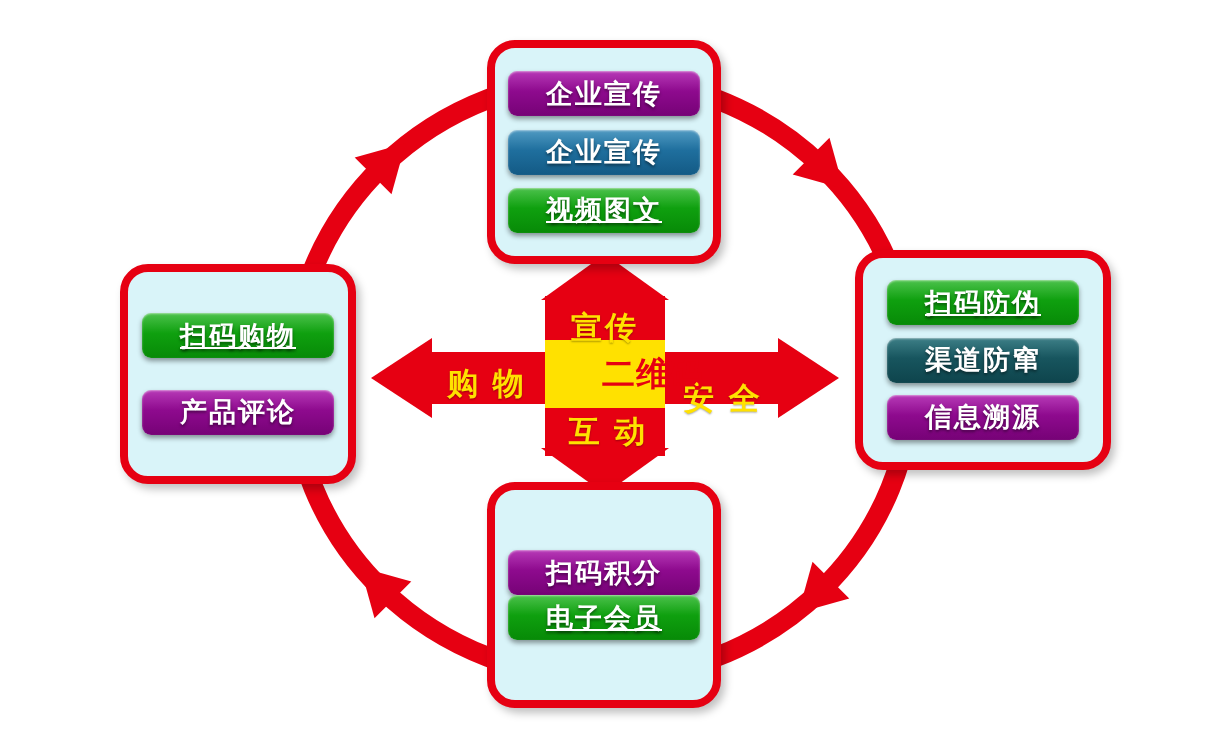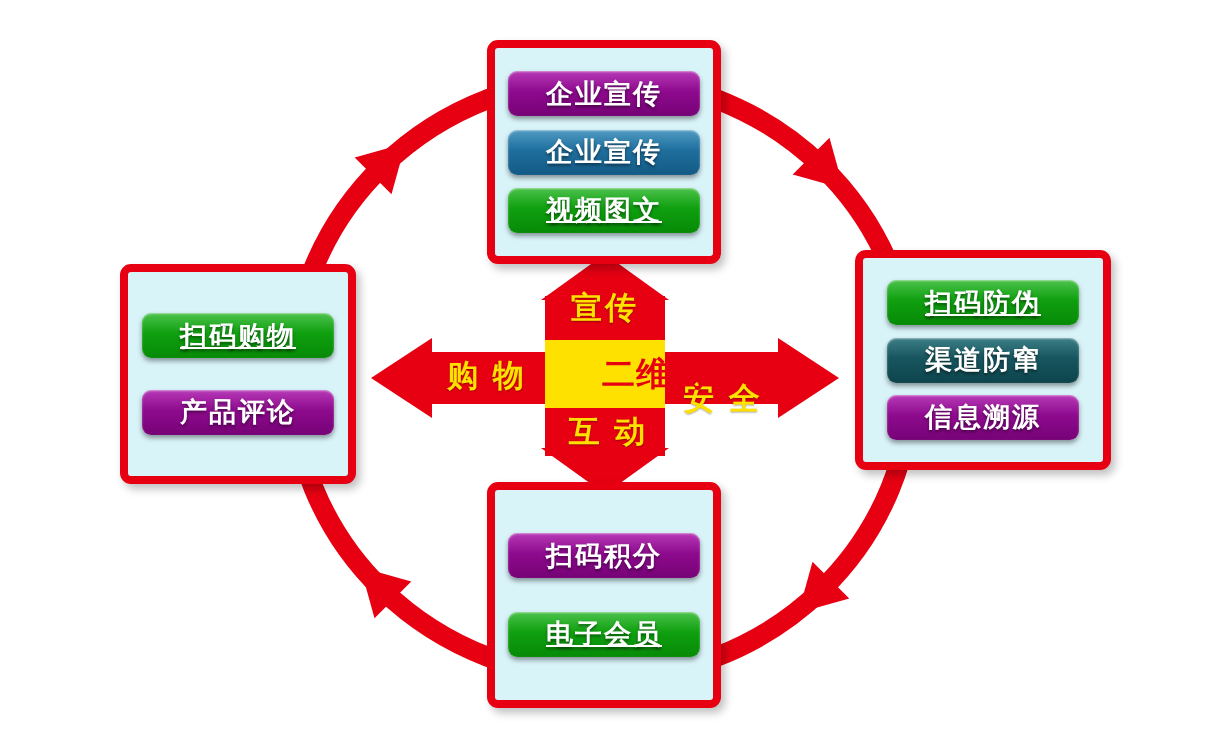--- a/index.html
+++ b/index.html
@@ -6,53 +6,53 @@
   body{font-family:"Liberation Sans","DejaVu Sans",sans-serif;}
   .stage{position:relative;width:1210px;height:750px;background:#ffffff;overflow:hidden;}
 
   .ring-svg{position:absolute;left:0;top:0;z-index:0;}
 
   
   .panel{
     position:absolute;z-index:2;
     background:#d9f4f9;
     border:8px solid #e60012;
-    border-radius:11px;
+    border-radius:28px;
     box-shadow:4px 5px 8px rgba(0,0,0,0.25);
     display:flex;flex-direction:column;align-items:center;justify-content:space-evenly;
     padding:10px 8px;
     box-sizing:border-box;
   }
   .panel-top{left:487px;top:40px;width:234px;height:224px;}
   .panel-left{left:120px;top:248px;width:236px;height:220px;margin-top:16px;}
   .panel-right{left:855px;top:250px;width:256px;height:220px;}
-  .panel-bottom{left:487px;top:482px;width:234px;height:226px;}
+  .panel-bottom{left:487px;top:482px;width:234px;height:226px;justify-content:center;}
 
   .pill{
     width:192px;height:45px;border-radius:9px;
     display:flex;align-items:center;justify-content:center;
     color:#ffffff;font-size:27px;font-weight:bold;letter-spacing:2px;
     text-shadow:0 2px 3px rgba(0,0,0,0.45);
     box-shadow:0 3px 5px rgba(0,0,0,0.4), inset 0 1px 2px rgba(255,255,255,0.5);
   }
   .pill[data-color="purple"]{background:linear-gradient(180deg,#b73ab7 0%,#8e0a8e 45%,#760276 100%);}
   .pill[data-color="blue"]{background:linear-gradient(180deg,#4f9ac2 0%,#1f6f9e 45%,#135a85 100%);}
   .pill[data-color="green"]{background:linear-gradient(180deg,#4cc24c 0%,#0fa00f 45%,#078a07 100%);text-decoration:underline;}
   .pill[data-color="teal"]{background:linear-gradient(180deg,#3d7f87 0%,#17555e 45%,#0e444c 100%);font-family:Liberation Mono, monospace;}
 
   
   .arm-label{
     position:absolute;z-index:3;
     display:flex;align-items:center;justify-content:center;
     color:#ffe100;font-weight:bold;font-size:31px;letter-spacing:3px;
     text-shadow:0 1px 2px rgba(0,0,0,0.35);
   }
-  .lbl-top{left:545px;top:284px;width:120px;height:48px;}
+  .lbl-top{left:545px;top:304px;width:120px;height:48px;}
   .lbl-bottom{left:545px;top:408px;width:127px;height:48px;}
-  .lbl-left{left:428px;top:344px;width:118px;height:64px;}
+  .lbl-left{left:428px;top:352px;width:118px;height:64px;}
   .lbl-right{left:664px;top:352px;width:118px;height:52px;margin-top:21px;}
   .lbl-center{
     position:absolute;z-index:3;left:545px;top:340px;width:120px;height:68px;
     display:flex;align-items:center;justify-content:center;
     color:#e60012;font-weight:bold;font-size:33px;letter-spacing:1px;padding-left:48px;
   }
 </style>
 </head>
 <body>
 

